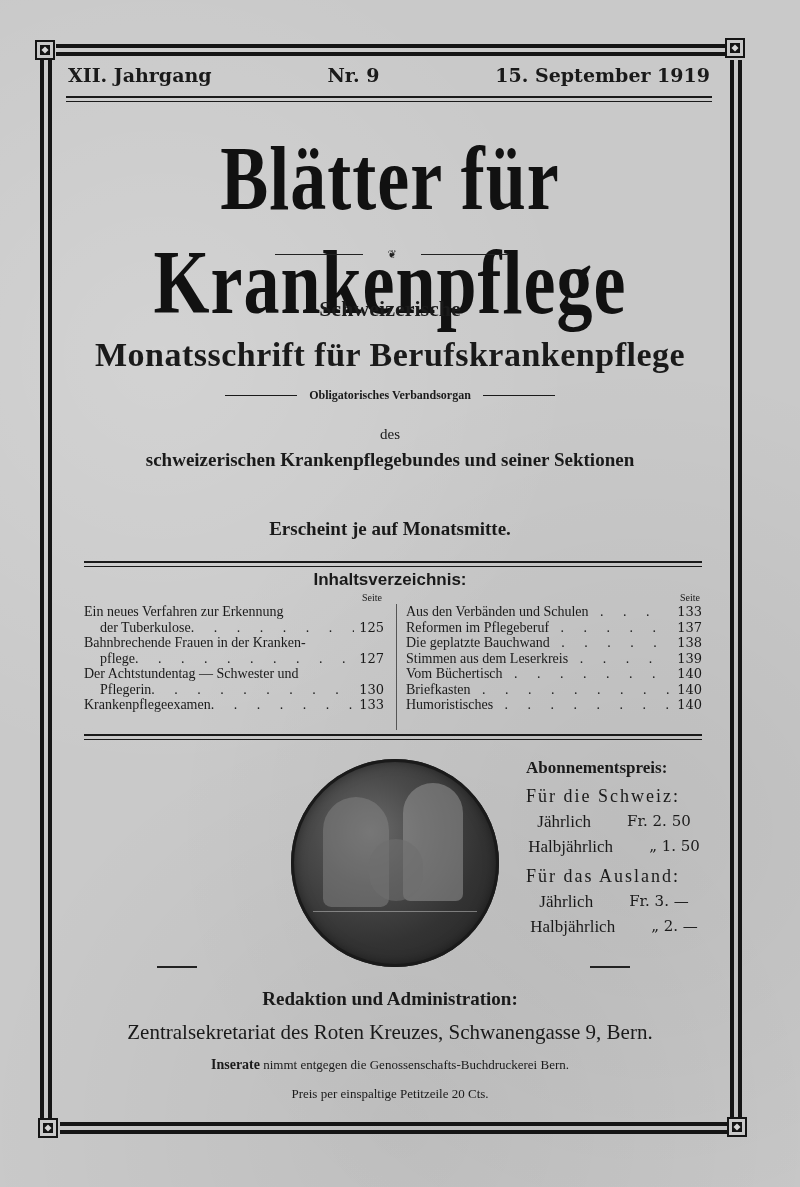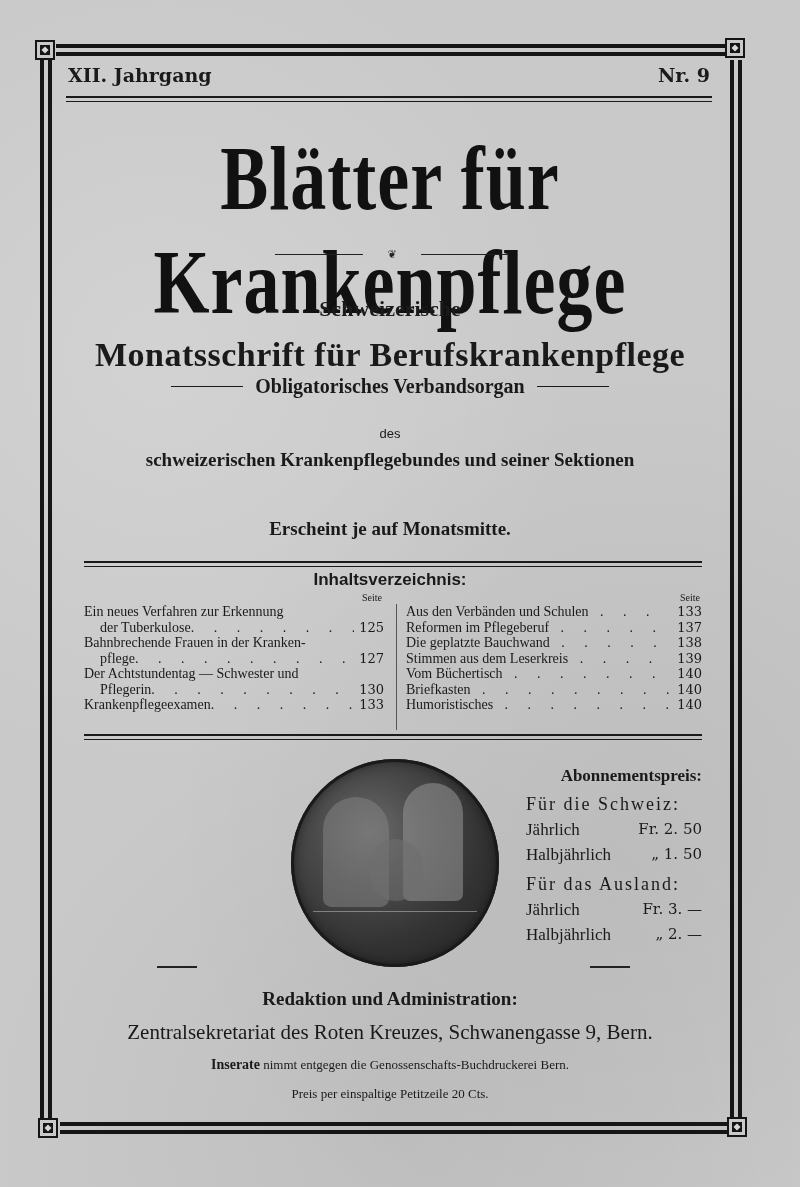--- a/index.html
+++ b/index.html
@@ -56,23 +56,23 @@
     }
     .ornament .line { position: absolute; top: 2px; height: 1px; background: #222; width: 88px; }
     .ornament .center {
       position: absolute; left: 50%; top: -2px; transform: translateX(-50%);
       font-size: 11px; line-height: 10px; color: #222;
     }
 
     .center-text { position: absolute; left: 60px; right: 80px; text-align: center; }
     .sub1 { top: 296px; font-size: 22px; font-weight: bold; font-family: "Liberation Serif", serif; }
     .sub2 { top: 336px; font-size: 34px; font-weight: bold; font-family: "Liberation Serif", serif; letter-spacing: 0.5px; }
-    .sub3 { top: 375px; font-size: 20px; font-weight: bold; font-family: "Liberation Serif", serif; display: flex; justify-content: center; align-items: center; gap: 12px; }
+    .sub3 { top: 388px; font-size: 12px; font-weight: bold; font-family: "Liberation Serif", serif; display: flex; justify-content: center; align-items: center; gap: 12px; }
     .sub3 .dash { display: inline-block; width: 72px; height: 1.5px; background: #1a1a1a; }
-    .sub4 { top: 426px; font-size: 13px; font-family: Liberation Sans, sans-serif; }
+    .sub4 { top: 426px; font-size: 15px; font-family: Liberation Serif, serif; }
     .sub5 { top: 449px; font-size: 19px; font-weight: bold; font-family: "Liberation Serif", serif; }
     .sub6 { top: 483px; font-size: 19px; font-weight: bold; font-family: "Liberation Serif", serif; }
     .sub7 { top: 518px; font-size: 19px; font-weight: bold; font-family: "Liberation Serif", serif; }
 
     
     .toc-title { top: 570px; font-size: 17px; font-weight: bold; font-family: Liberation Sans, sans-serif; }
     .toc { position: absolute; top: 592px; left: 84px; width: 618px; font-family: "Liberation Serif", serif; font-size: 14px; line-height: 15.5px; }
     .toc-col { position: absolute; top: 0; }
     .toc-col.left { left: 0; width: 300px; }
     .toc-col.right { left: 322px; width: 296px; }
@@ -108,23 +108,23 @@
     .medal .inscr {
       position: absolute; left: 0; right: 0; top: 158px; text-align: center;
       font-family: "DejaVu Sans", sans-serif; font-size: 8.5px; line-height: 11px;
       color: #bdbdbd; letter-spacing: 1px;
     }
 
     .prices {
       position: absolute; left: 526px; top: 757px; width: 176px;
       font-family: "Liberation Serif", serif;
     }
-    .prices .head { text-align: right; font-weight: bold; font-size: 17px; line-height: 22px; margin-top: 8px; }
+    .prices .head { text-align: left; font-weight: bold; font-size: 17px; line-height: 22px; }
     .prices .group { font-size: 18px; letter-spacing: 2px; line-height: 26px; margin-top: 4px; }
-    .prices .row { display: flex; justify-content: space-between; font-size: 17px; line-height: 25px; }
+    .prices .row { display: flex; justify-content: center; font-size: 17px; line-height: 25px; }
     .prices .row .amt { font-family: "DejaVu Serif", serif; font-size: 15px; margin-left: 36px; }
 
     .redak { top: 988px; font-size: 19px; font-weight: bold; font-family: "Liberation Serif", serif; }
     .address { top: 1020px; font-size: 21px; font-family: "Liberation Serif", serif; }
     .inserate { top: 1057px; font-size: 13px; font-family: "Liberation Serif", serif; }
     .inserate b { font-size: 14px; }
     .preis { top: 1086px; font-size: 13px; font-family: "Liberation Serif", serif; }
   </style>
 </head>
 <body>
@@ -157,20 +157,21 @@
     </div>
   <div class="corner" style="left:727px; top:1117px;">
       <div class="inner">
         <div class="diamond"></div>
       </div>
     </div>
 
   <div class="masthead">
     <span>XII. Jahrgang</span>
     <span>Nr. 9</span>
+    <span>15. September 1919</span>
   </div>
   <div class="dbl-rule" style="left:66px; right:88px; top:96px;"></div>
 
   <div class="title">Blätter für Krankenpflege</div>
   <div class="ornament">
     <div class="line" style="left:0;"></div>
     <div class="center">❦</div>
     <div class="line" style="right:0;"></div>
   </div>
 

